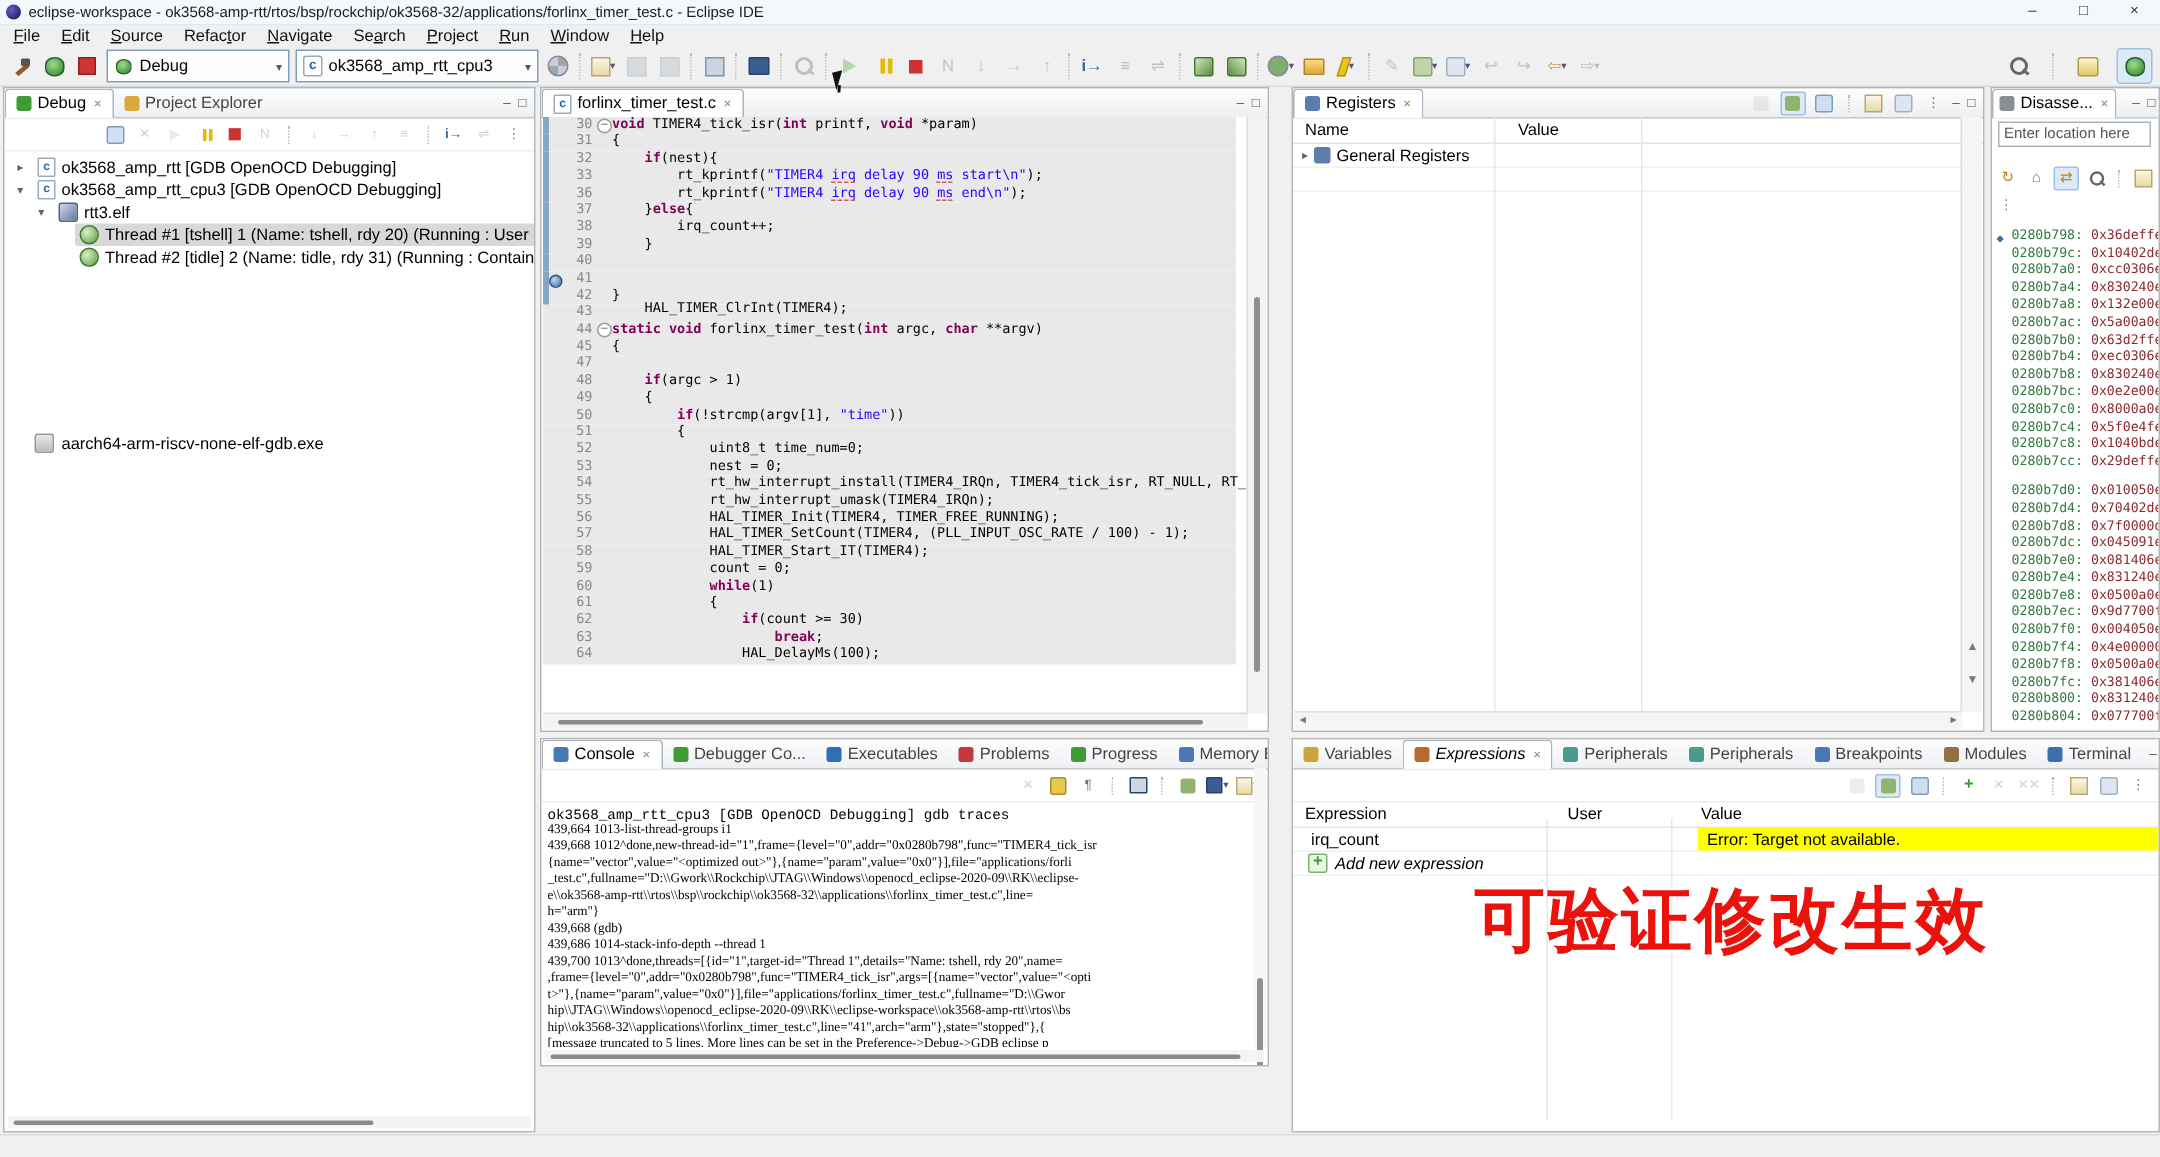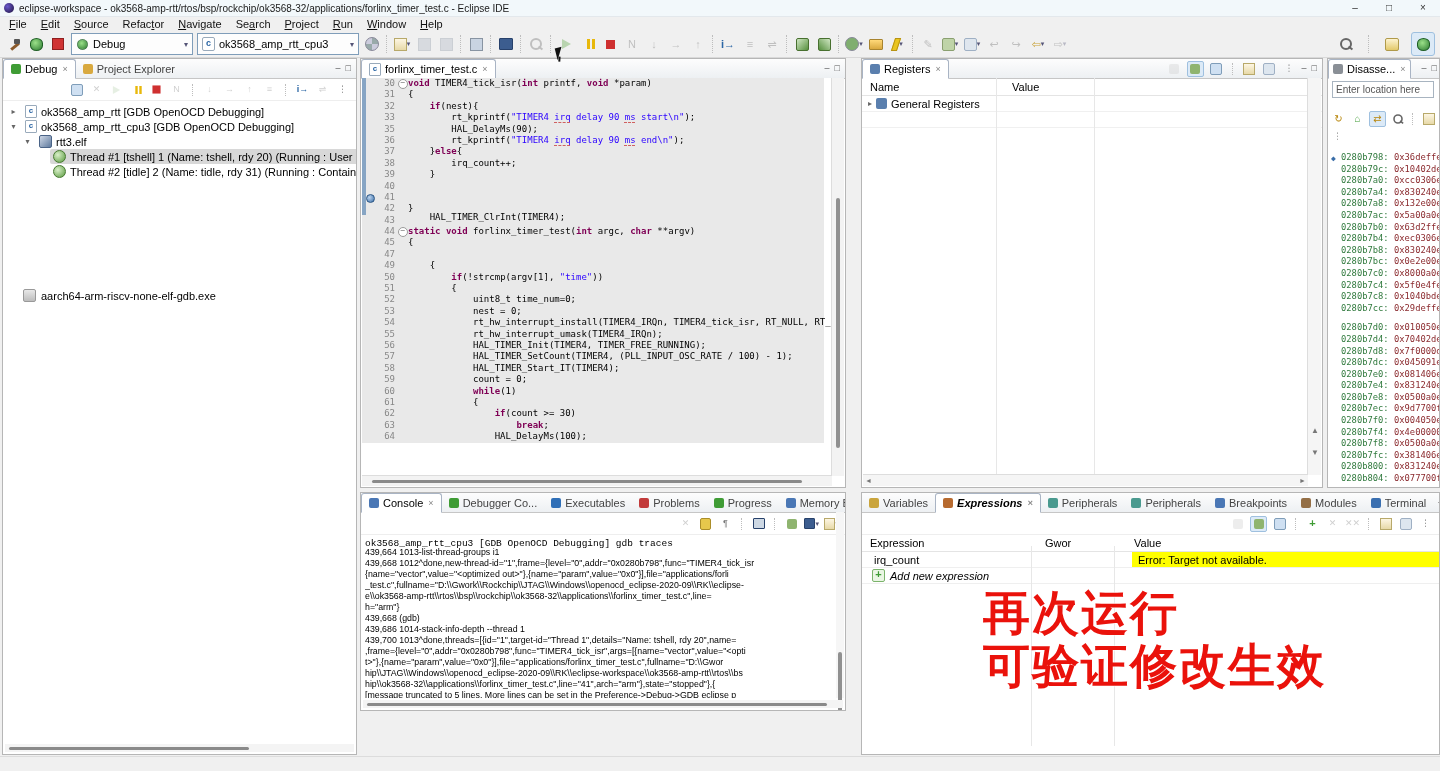--- a/index.html
+++ b/index.html
@@ -48,21 +48,21 @@
   .i-flash{width:4px;height:11px;background:#e9c520;transform:skewX(-18deg);border:1px solid #b89312;}
   
   .sq{display:inline-block;border-radius:2px;flex:none;}
   
   .panel{position:absolute;background:#fff;border:1px solid #b6b6b6;box-sizing:border-box;overflow:hidden;}
   .tabbar{height:19px;display:flex;align-items:stretch;background:linear-gradient(#fdfdfd,#edf0f3);
           border-bottom:1px solid #c6c6c6;font-size:11px;position:relative;}
   .tab{display:flex;align-items:center;gap:4px;padding:0 7px;color:#444;white-space:nowrap;}
   .tab.sel{background:#fff;border:1px solid #a9b4c4;border-bottom:1px solid #fff;margin-bottom:-1px;
            border-top-left-radius:3px;border-top-right-radius:3px;color:#000;}
-  .tab.ital{font-style:italic;font-weight:bold;}
+  .tab.ital{font-style:italic;}
   .tabx{color:#888;font-size:9px;margin-left:1px;}
   .ticon{width:10px;height:10px;border-radius:2px;flex:none;}
   .cfileicon{width:10px;height:11px;border:1px solid #9ab;background:#fff;color:#2b66a5;font-size:8px;
              font-weight:bold;line-height:10px;text-align:center;border-radius:1px;flex:none;}
   .panelbtns{margin-left:auto;display:flex;align-items:center;gap:5px;padding:0 5px;color:#555;}
   .pbtn{font-size:9px;line-height:1;}
   .viewtools{display:flex;align-items:center;gap:5px;justify-content:flex-end;padding:2px 6px;height:17px;
              border-bottom:1px solid #eee;}
   .vt{width:15px;height:14px;display:flex;align-items:center;justify-content:center;font-size:10px;color:#777;border-radius:2px;flex:none;}
   .vt.dis{opacity:.35;}
@@ -119,21 +119,21 @@
   #disasm-dots{position:absolute;left:5px;top:72px;color:#888;font-size:9px;}
   #disasm-lines{position:absolute;left:3px;top:93px;right:0;bottom:0;font-family:"DejaVu Sans Mono",monospace;
                 font-size:8.8px;line-height:11.6px;white-space:nowrap;overflow:hidden;}
   .dr{height:11.6px;position:relative;padding-left:10px;}
   .da{color:#317a3e;}
   .dv{color:#8b2a2e;}
   .dcur{position:absolute;left:0;top:1px;color:#3a6ea8;font-size:8px;}
   .dgap{height:8px;}
   
   #console-head{font-family:Liberation Mono, monospace;font-size:9.5px;padding:3px 4px 1px 4px;white-space:nowrap;}
-  #console-out{position:absolute;left:4px;top:54px;right:10px;bottom:12px;font-family:Liberation Sans, sans-serif;
+  #console-out{position:absolute;left:4px;top:54px;right:10px;bottom:12px;font-family:Liberation Serif, serif;
                font-size:8.8px;line-height:11px;white-space:pre;overflow:hidden;}
   .cvscroll{position:absolute;top:19px;right:1px;width:8px;bottom:12px;background:#f6f6f6;}
   
   .xrow{display:flex;height:15px;font-size:11px;align-items:stretch;border-bottom:1px solid #efefef;}
   .xc{display:flex;align-items:center;}
   .xval-err{background:#ffff00;}
   .addplus{color:#3f9c35;font-weight:bold;font-size:11px;width:11px;height:11px;border:1px solid #7bb36b;
            border-radius:2px;line-height:9px;text-align:center;background:#eaf6e4;flex:none;}
   .additem{font-style:italic;}
   
@@ -427,32 +427,32 @@
     <span class="panelbtns">
       <span class="pbtn">–</span>
       <span class="pbtn">□</span>
     </span>
   </div>
   <div id="code-area">
       <div class="cl bar"><span class="clbar"></span><span class="bpslot"></span><span class="ln">30</span><span class="foldc"><span class="foldo">−</span></span><span class="ct"><span class="k">void</span><span> TIMER4_tick_isr(</span><span class="k">int</span><span> printf, </span><span class="k">void</span><span> *param)</span></span></div>
       <div class="cl bar"><span class="clbar"></span><span class="bpslot"></span><span class="ln">31</span><span class="foldc"></span><span class="ct"><span>{</span></span></div>
       <div class="cl bar"><span class="clbar"></span><span class="bpslot"></span><span class="ln">32</span><span class="foldc"></span><span class="ct"><span>    </span><span class="k">if</span><span>(nest){</span></span></div>
       <div class="cl bar"><span class="clbar"></span><span class="bpslot"></span><span class="ln">33</span><span class="foldc"></span><span class="ct"><span>        rt_kprintf(</span><span class="s">"TIMER4 </span><span class="su">irq</span><span class="s"> delay 90 </span><span class="su">ms</span><span class="s"> start\n"</span><span>);</span></span></div>
-      <div class="cl bar"><span class="clbar"></span><span class="bpslot"></span><span class="ln">35</span><span class="foldc"></span><span class="ct"><span>        HAL_DelayMs(90);</span></span></div>
       <div class="cl bar"><span class="clbar"></span><span class="bpslot"></span><span class="ln">36</span><span class="foldc"></span><span class="ct"><span>        rt_kprintf(</span><span class="s">"TIMER4 </span><span class="su">irq</span><span class="s"> delay 90 </span><span class="su">ms</span><span class="s"> end\n"</span><span>);</span></span></div>
       <div class="cl bar"><span class="clbar"></span><span class="bpslot"></span><span class="ln">37</span><span class="foldc"></span><span class="ct"><span>    }</span><span class="k">else</span><span>{</span></span></div>
       <div class="cl bar"><span class="clbar"></span><span class="bpslot"></span><span class="ln">38</span><span class="foldc"></span><span class="ct"><span>        irq_count++;</span></span></div>
       <div class="cl bar"><span class="clbar"></span><span class="bpslot"></span><span class="ln">39</span><span class="foldc"></span><span class="ct"><span>    }</span></span></div>
       <div class="cl bar"><span class="clbar"></span><span class="bpslot"></span><span class="ln">40</span><span class="foldc"></span><span class="ct"></span></div>
       <div class="cl bar cur"><span class="clbar"></span><span class="bpslot"><span class="bpdot"></span></span><span class="ln">41</span><span class="foldc"></span><span class="ct"><span>    HAL_TIMER_ClrInt(TIMER4);</span></span></div>
       <div class="cl bar"><span class="clbar"></span><span class="bpslot"></span><span class="ln">42</span><span class="foldc"></span><span class="ct"><span>}</span></span></div>
       <div class="cl"><span class="clbar"></span><span class="bpslot"></span><span class="ln">43</span><span class="foldc"></span><span class="ct"></span></div>
       <div class="cl"><span class="clbar"></span><span class="bpslot"></span><span class="ln">44</span><span class="foldc"><span class="foldo">−</span></span><span class="ct"><span class="k">static</span><span> </span><span class="k">void</span><span> forlinx_timer_test(</span><span class="k">int</span><span> argc, </span><span class="k">char</span><span> **argv)</span></span></div>
       <div class="cl"><span class="clbar"></span><span class="bpslot"></span><span class="ln">45</span><span class="foldc"></span><span class="ct"><span>{</span></span></div>
       <div class="cl"><span class="clbar"></span><span class="bpslot"></span><span class="ln">47</span><span class="foldc"></span><span class="ct"></span></div>
+      <div class="cl"><span class="clbar"></span><span class="bpslot"></span><span class="ln">48</span><span class="foldc"></span><span class="ct"><span>    </span><span class="k">if</span><span>(argc &gt; 1)</span></span></div>
       <div class="cl"><span class="clbar"></span><span class="bpslot"></span><span class="ln">49</span><span class="foldc"></span><span class="ct"><span>    {</span></span></div>
       <div class="cl"><span class="clbar"></span><span class="bpslot"></span><span class="ln">50</span><span class="foldc"></span><span class="ct"><span>        </span><span class="k">if</span><span>(!strcmp(argv[1], </span><span class="s">"time"</span><span>))</span></span></div>
       <div class="cl"><span class="clbar"></span><span class="bpslot"></span><span class="ln">51</span><span class="foldc"></span><span class="ct"><span>        {</span></span></div>
       <div class="cl"><span class="clbar"></span><span class="bpslot"></span><span class="ln">52</span><span class="foldc"></span><span class="ct"><span>            uint8_t time_num=0;</span></span></div>
       <div class="cl"><span class="clbar"></span><span class="bpslot"></span><span class="ln">53</span><span class="foldc"></span><span class="ct"><span>            nest = 0;</span></span></div>
       <div class="cl"><span class="clbar"></span><span class="bpslot"></span><span class="ln">54</span><span class="foldc"></span><span class="ct"><span>            rt_hw_interrupt_install(TIMER4_IRQn, TIMER4_tick_isr, RT_NULL, RT_NULL);</span></span></div>
       <div class="cl"><span class="clbar"></span><span class="bpslot"></span><span class="ln">55</span><span class="foldc"></span><span class="ct"><span>            rt_hw_interrupt_umask(TIMER4_IRQn);</span></span></div>
       <div class="cl"><span class="clbar"></span><span class="bpslot"></span><span class="ln">56</span><span class="foldc"></span><span class="ct"><span>            HAL_TIMER_Init(TIMER4, TIMER_FREE_RUNNING);</span></span></div>
       <div class="cl"><span class="clbar"></span><span class="bpslot"></span><span class="ln">57</span><span class="foldc"></span><span class="ct"><span>            HAL_TIMER_SetCount(TIMER4, (PLL_INPUT_OSC_RATE / 100) - 1);</span></span></div>
       <div class="cl"><span class="clbar"></span><span class="bpslot"></span><span class="ln">58</span><span class="foldc"></span><span class="ct"><span>            HAL_TIMER_Start_IT(TIMER4);</span></span></div>
@@ -717,21 +717,21 @@
       </span>
     <span class="vt">
         <span class="sq" style="width:10px;height:10px;background:#dde6ef;border:1px solid #9fb0c4"></span>
       </span>
     <span class="vt">
         <span class="glyph" style="font-size:9px">⋮</span>
       </span>
   </div>
   <div class="gridhead">
     <span class="xc" style="width:169px;padding-left:8px">Expression</span>
-    <span class="xc" style="width:83px;padding-left:6px">Gwor</span>
+    <span class="xc" style="width:83px;padding-left:6px">User</span>
     <span class="xc" style="padding-left:6px">Value</span>
   </div>
   <span class="colline" style="left:169px;top:53px;bottom:8px"></span>
   <span class="colline" style="left:252px;top:53px;bottom:8px"></span>
   <div id="expr-rows">
       <div class="xrow">
         <span class="xc" style="width: 169px; padding-left: 12px;">irq_count</span>
         <span class="xc" style="width: 83px; padding-left: 6px;"></span>
         <span class="xc xval-err" style="flex: 1 1 0%; padding-left: 6px; background: rgb(255, 255, 0);">Error: Target not available.</span>
       </div>
@@ -740,17 +740,16 @@
     <span class="xc" style="width:169px;padding-left:10px;gap:5px">
       <span class="addplus">+</span>
       <span class="additem">Add new expression</span>
     </span>
     <span class="xc" style="width:83px"></span>
     <span class="xc" style="flex:1"></span>
   </div>
 </div>
 
 <div id="overlay-note" style="color: rgb(234, 18, 11);">
-  <div>再次运行</div>
   <div>可验证修改生效</div>
 </div>
 
 <div id="statusbar"></div>
 
 </body></html>

